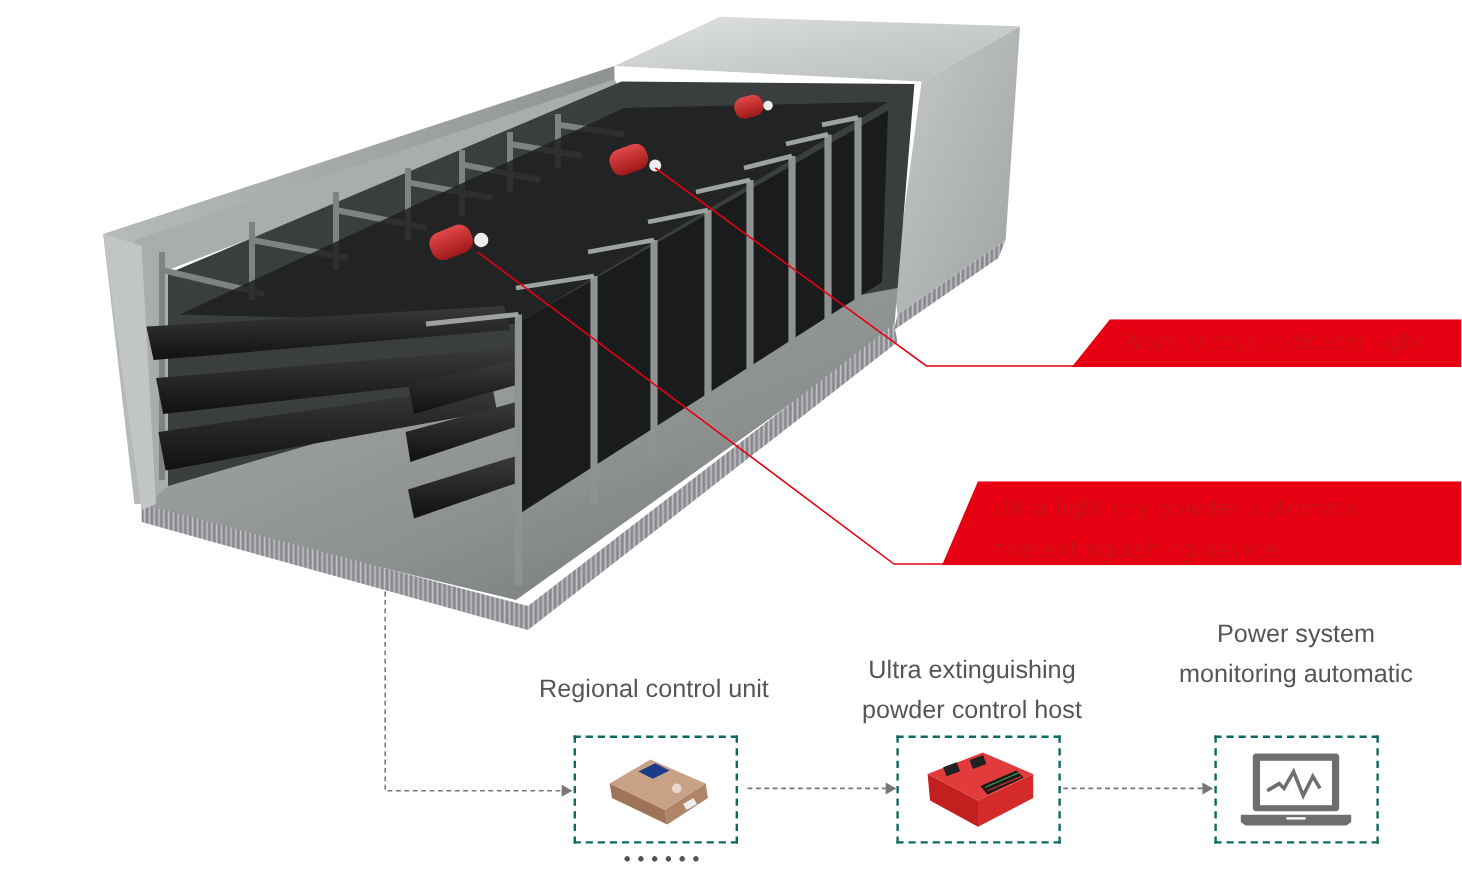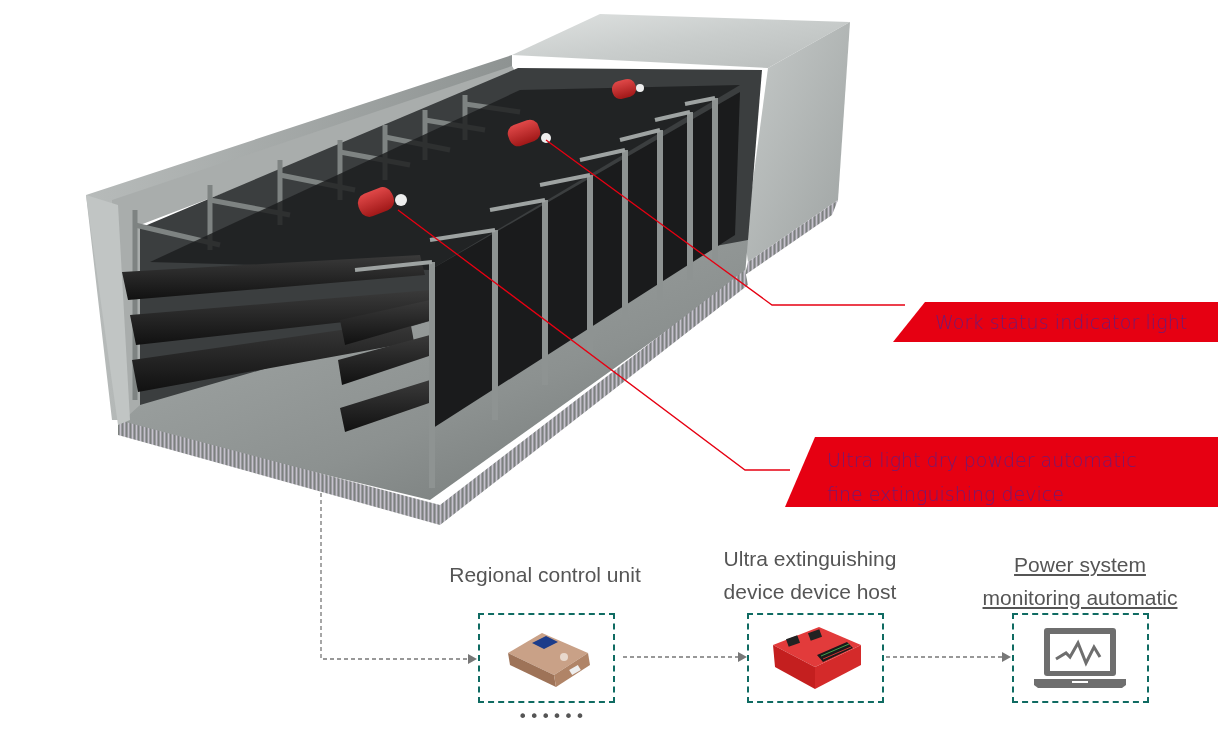--- a/index.html
+++ b/index.html
@@ -1,20 +1,20 @@
 <!DOCTYPE html>
 <html><head>
 <meta charset="utf-8">
 <style>
   html, body { margin: 0; padding: 0; background: #ffffff; }
   body { width: 1218px; height: 737px; position: relative; overflow: hidden;
          font-family: "DejaVu Sans", sans-serif; }
   #scene { position: absolute; left: 0; top: 0; }
-  .callout { position: absolute; color: #701a75; font-family: "DejaVu Sans", sans-serif;
-             font-weight: 300; margin-top: 36px; }
+  .callout { position: absolute; color: #b91c1c; font-family: "DejaVu Sans", sans-serif;
+             font-weight: 300; }
   .callout-text { position: absolute; white-space: nowrap; }
   #callout-status .callout-text { left: 42px; top: 9px; font-size: 19px; letter-spacing: 0.1px; }
   #callout-device .callout-text { left: 42px; top: 6px; font-size: 19px; line-height: 34px; }
   .node-label { position: absolute; text-align: center; color: #555555;
                 font-family: "Liberation Sans", sans-serif; font-size: 21px; line-height: 33px;
                 white-space: nowrap; }
   .node-box { position: absolute; border: 2px dashed #0f6b62; box-sizing: border-box; background: #fff; }
   .ellipsis { position: absolute; color: #555; font-size: 16px; letter-spacing: 2px;
               font-family: "DejaVu Sans", sans-serif; }
 </style>
@@ -175,36 +175,36 @@
     <polygon points="74,60 108,38 110,50 76,72" fill="#b08467"></polygon>
     <polygon points="52,28 66,21 78,27 64,34" fill="#1c3c8a"></polygon>
     <circle cx="84" cy="42" r="4" fill="#e8d8cc"></circle>
     <rect x="90" y="52" width="10" height="6" fill="#eeeeee" transform="rotate(-30 95 55)"></rect>
   </svg>
 </div>
 <div class="ellipsis" style="left:518px; top:707px;">••••••</div>
 
 <div class="node-label" style="left:690px; top:542px; width:240px;">
   <div>Ultra extinguishing</div>
-  <div>device device host</div>
+  <div>powder control host</div>
 </div>
 <div class="node-box" style="left:747px; top:613px; width:137px; height:90px;">
   <svg width="133" height="86">
     <polygon points="24,30 70,12 112,30 66,52" fill="#e23b3b"></polygon>
     <polygon points="24,30 66,52 66,74 26,52" fill="#c41f1f"></polygon>
     <polygon points="66,52 112,30 112,50 66,74" fill="#d42a2a"></polygon>
     <rect x="38" y="22" width="12" height="8" fill="#222" transform="rotate(-20 44 26)"></rect>
     <rect x="60" y="16" width="12" height="8" fill="#222" transform="rotate(-20 66 20)"></rect>
     <polygon points="68,40 98,27 104,33 74,47" fill="#1a1a1a"></polygon>
     <line x1="72" y1="41" x2="100" y2="29" stroke="#3fa24a" stroke-width="1"></line>
     <line x1="74" y1="44" x2="102" y2="32" stroke="#cc3333" stroke-width="1"></line>
   </svg>
 </div>
 
-<div class="node-label" style="left:955px; top:548px; width:250px;text-decoration:underline;">
+<div class="node-label" style="left:955px; top:512px; width:250px;">
   <div>Power system</div>
   <div>monitoring automatic</div>
 </div>
 <div class="node-box" style="left:1012px; top:613px; width:137px; height:90px;">
   <svg width="133" height="86">
     <rect x="30" y="13" width="72" height="48" rx="3" fill="#6e6e6e"></rect>
     <rect x="36" y="19" width="60" height="37" fill="#ffffff"></rect>
     <polyline points="42,44 52,38 56,42 64,28 72,48 80,32 86,42" fill="none" stroke="#6e6e6e" stroke-width="3" stroke-linejoin="miter"></polyline>
     <polygon points="20,64 112,64 112,70 108,73 24,73 20,70" fill="#6e6e6e"></polygon>
     <rect x="58" y="66" width="16" height="2" fill="#ffffff"></rect>

